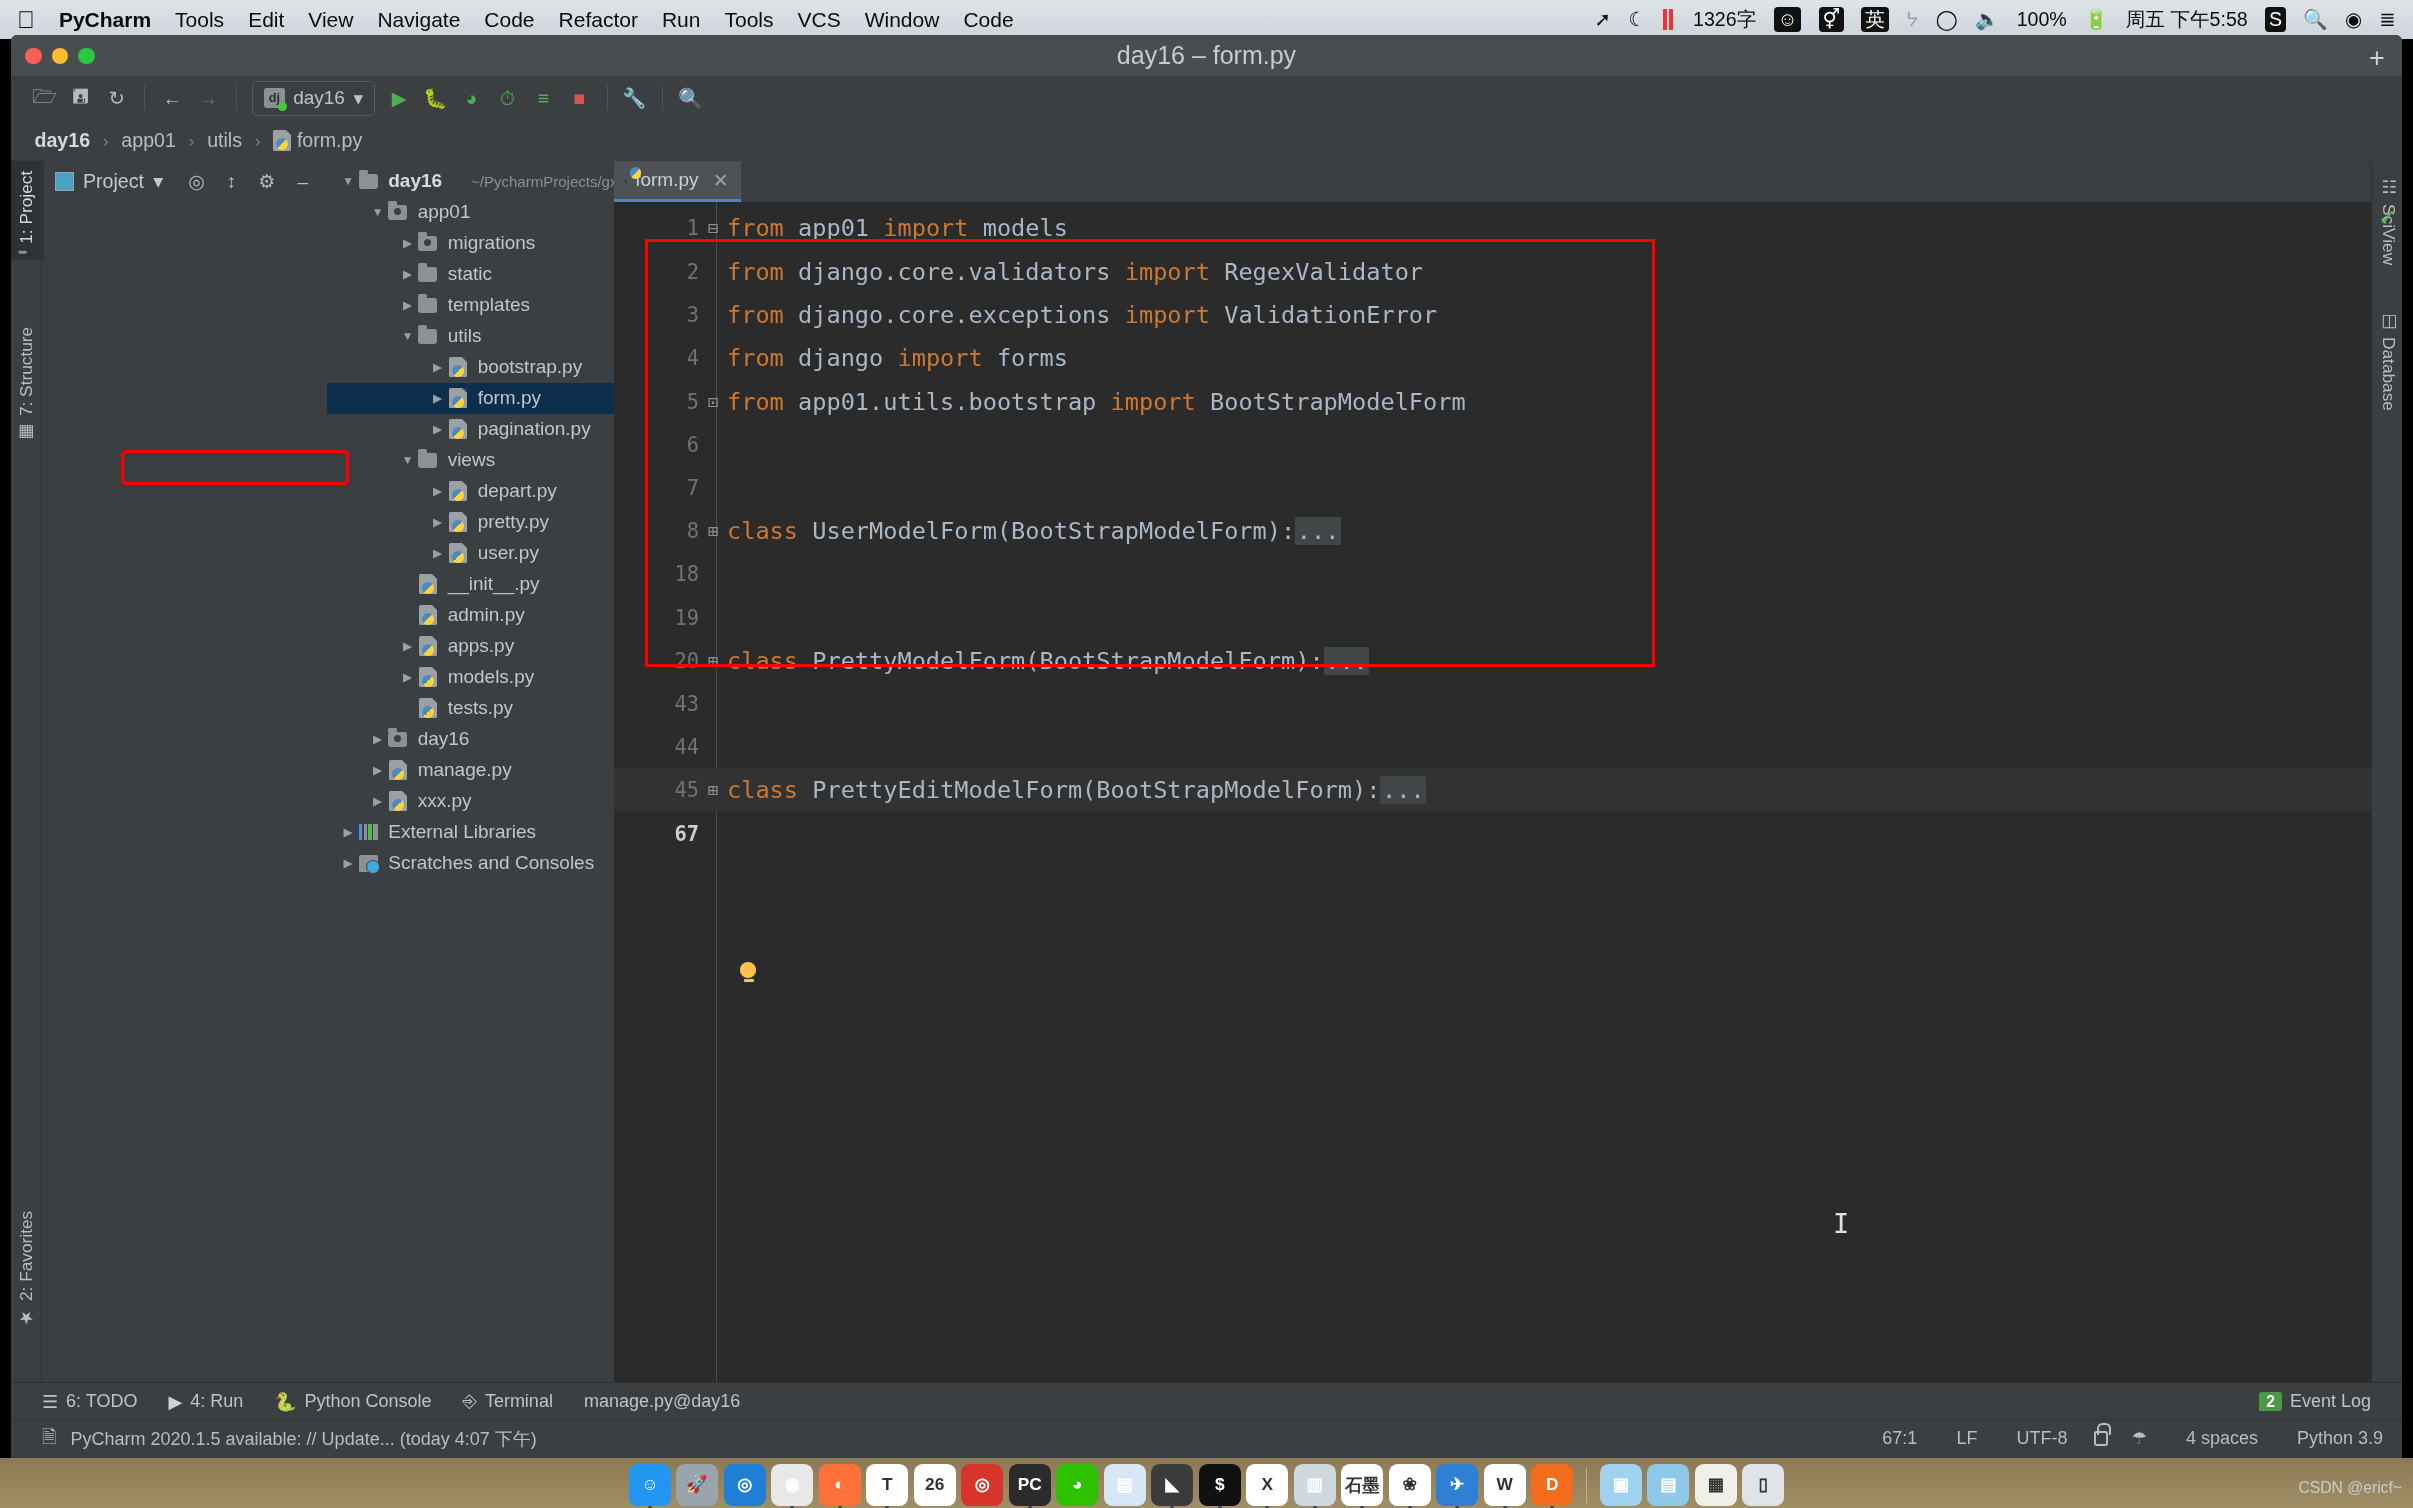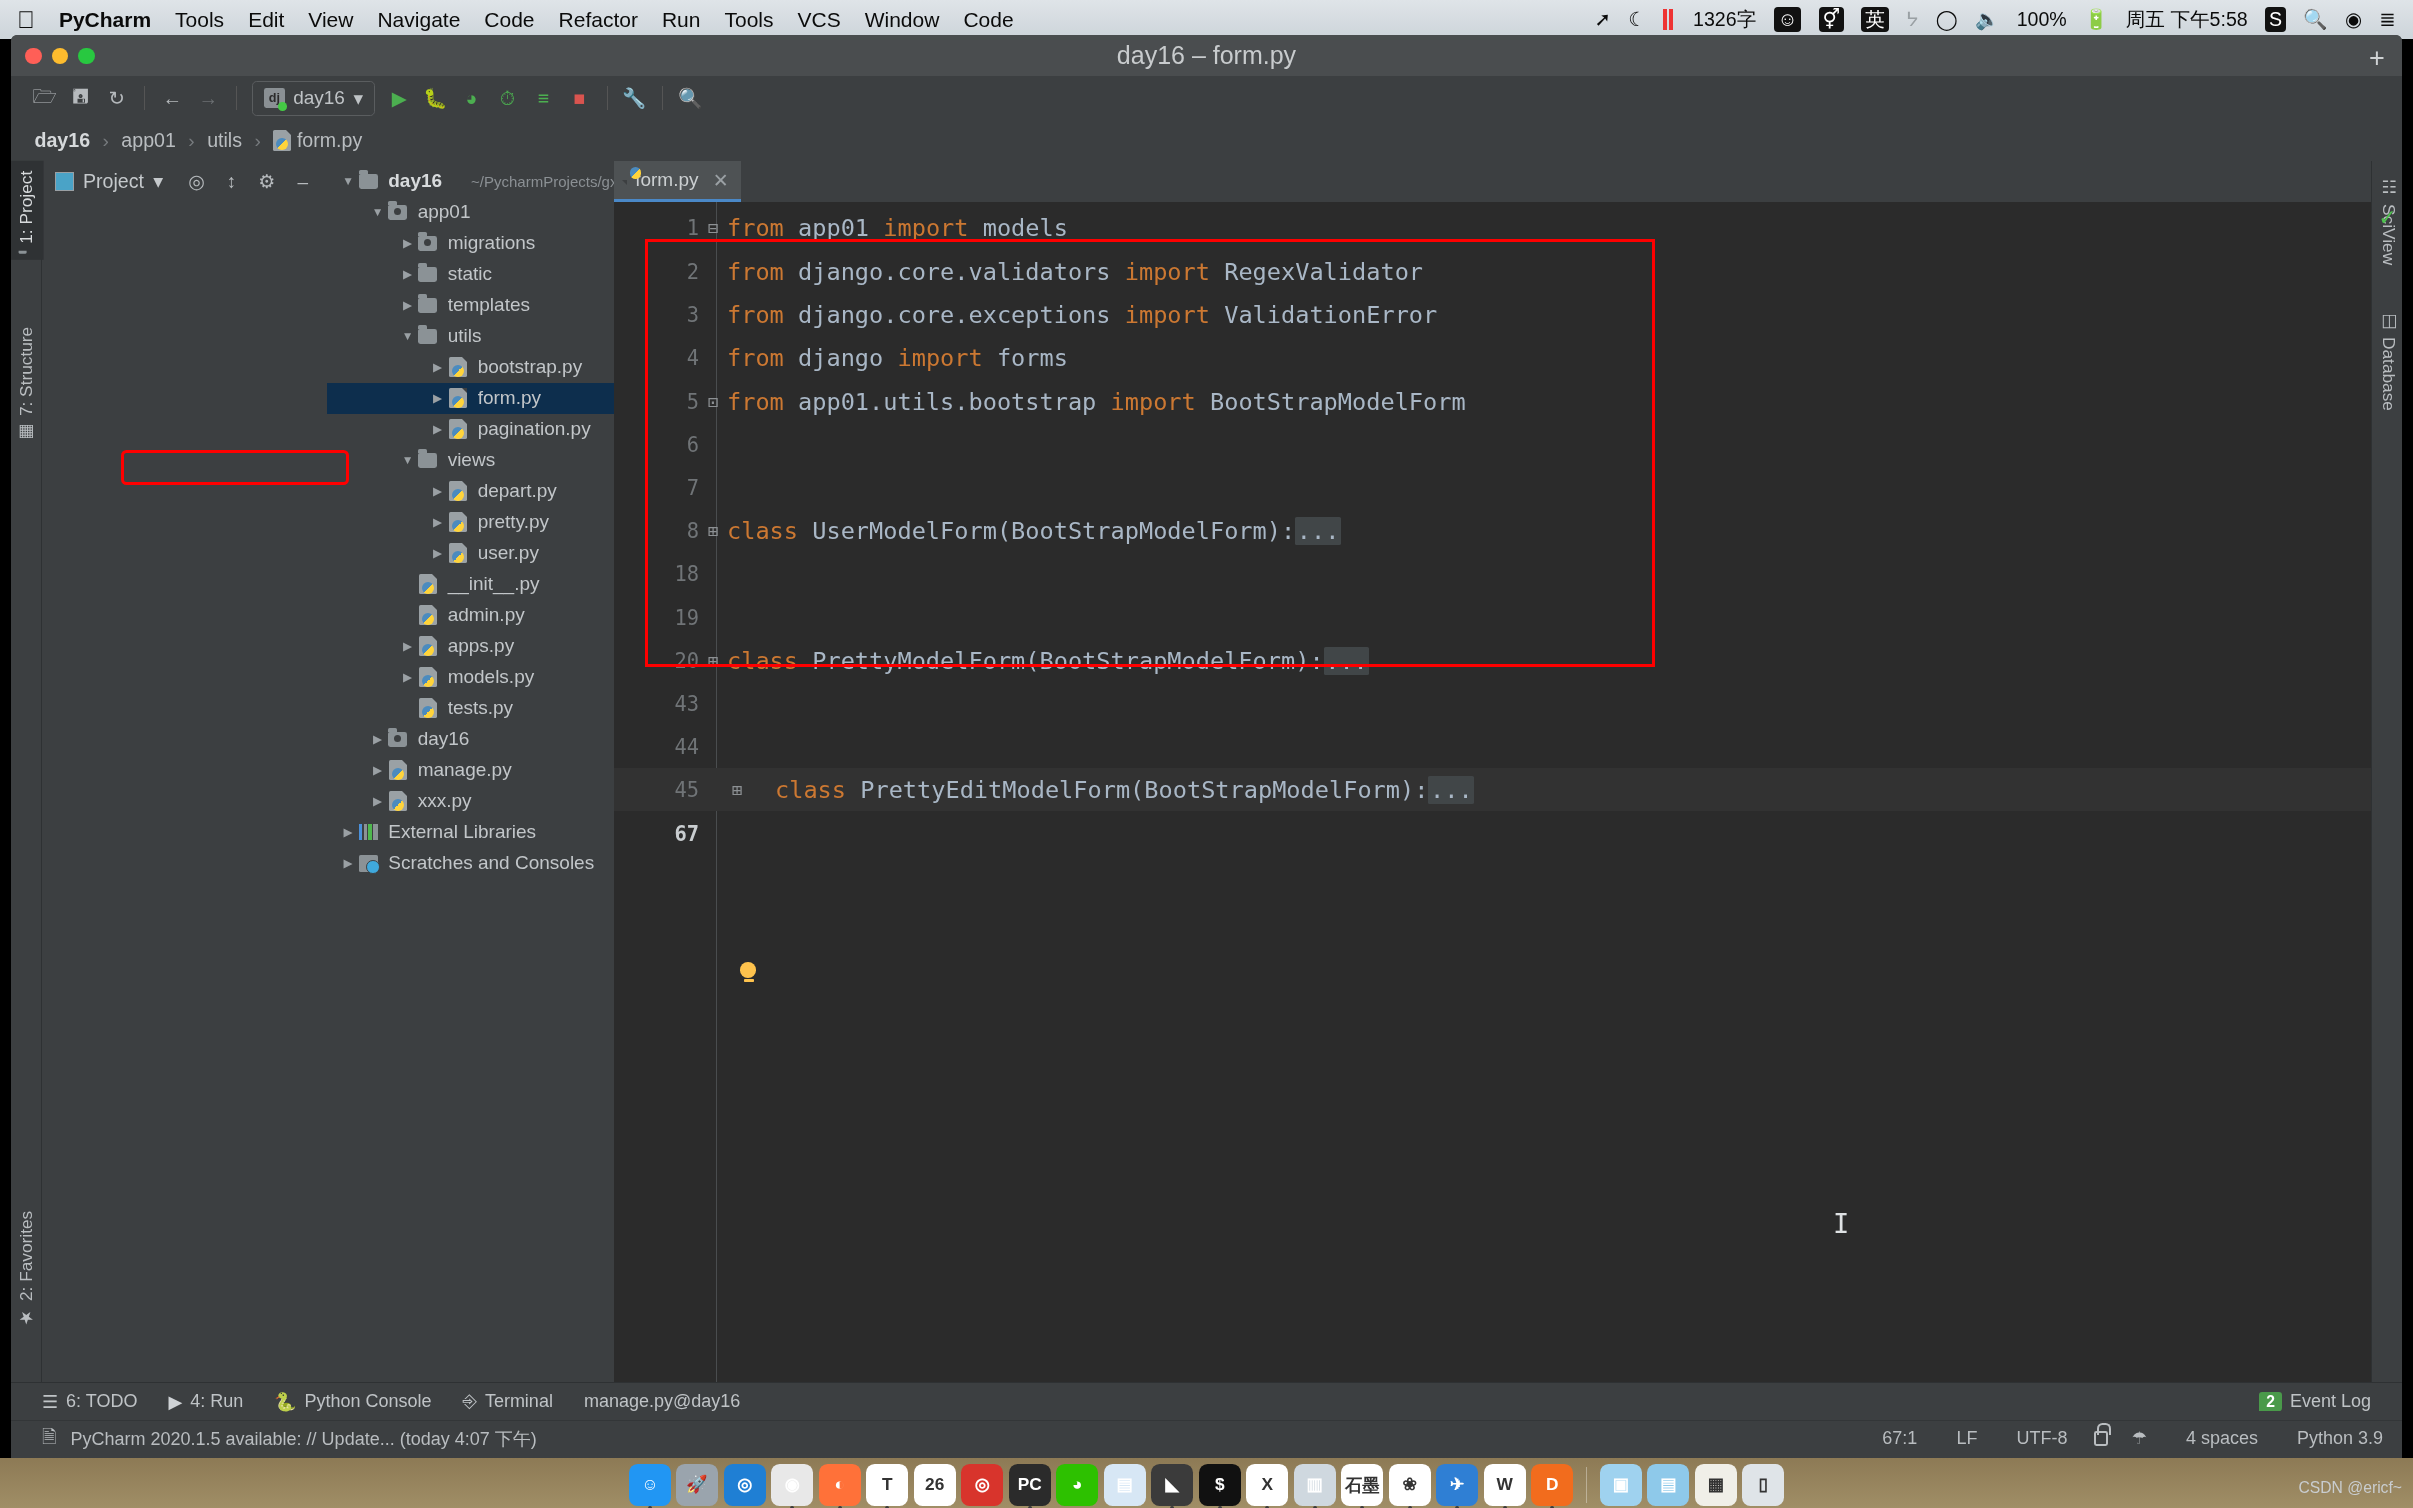--- a/index.html
+++ b/index.html
@@ -117,21 +117,21 @@
   .tabbar { height:41px; background:#3c3f41; display:flex; align-items:flex-end; }
   .etab {
     height:41px; background:#4e5254; display:flex; align-items:center; gap:8.6px;
     padding:0 12.6px; color:#cbcfd1; font-size:19px; border-bottom:3.1px solid #4a88c7;
   }
   .etab .x { color:#9aa0a4; font-size:19px; margin-left:5.5px; }
   .edit-area { flex:1; position:relative; background:#2b2b2b; overflow:hidden; }
   .gutter-line { position:absolute; left:102px; top:0; bottom:0; width:0.8px; background:#4a4d4f; }
 
   .cl { position:absolute; left:0; height:43px; display:flex; align-items:center; width:100%; }
-  .cl.cur { background:#323232;gap:24px; }
+  .cl.cur { background:#323232; }
   .ln { width:85px; text-align:right; color:#707477; font-size:20.4px;
         font-family:"DejaVu Sans Mono", monospace; flex:none; }
   .ln.bold { color:#c9cdd0; font-weight:bold; }
   .fold { width:28px; text-align:center; color:#8d9194; font-size:17.3px; flex:none;
           font-family:"DejaVu Sans Mono", monospace; }
   .code { font-family:"DejaVu Sans Mono", monospace; font-size:23.6px; color:#a9b7c6; white-space:pre; }
   .kw { color:#cc7832; }
   .dots { background:#414648; color:#a9b7c6; padding:0 1.6px; border-radius:1.6px; }
 
   

